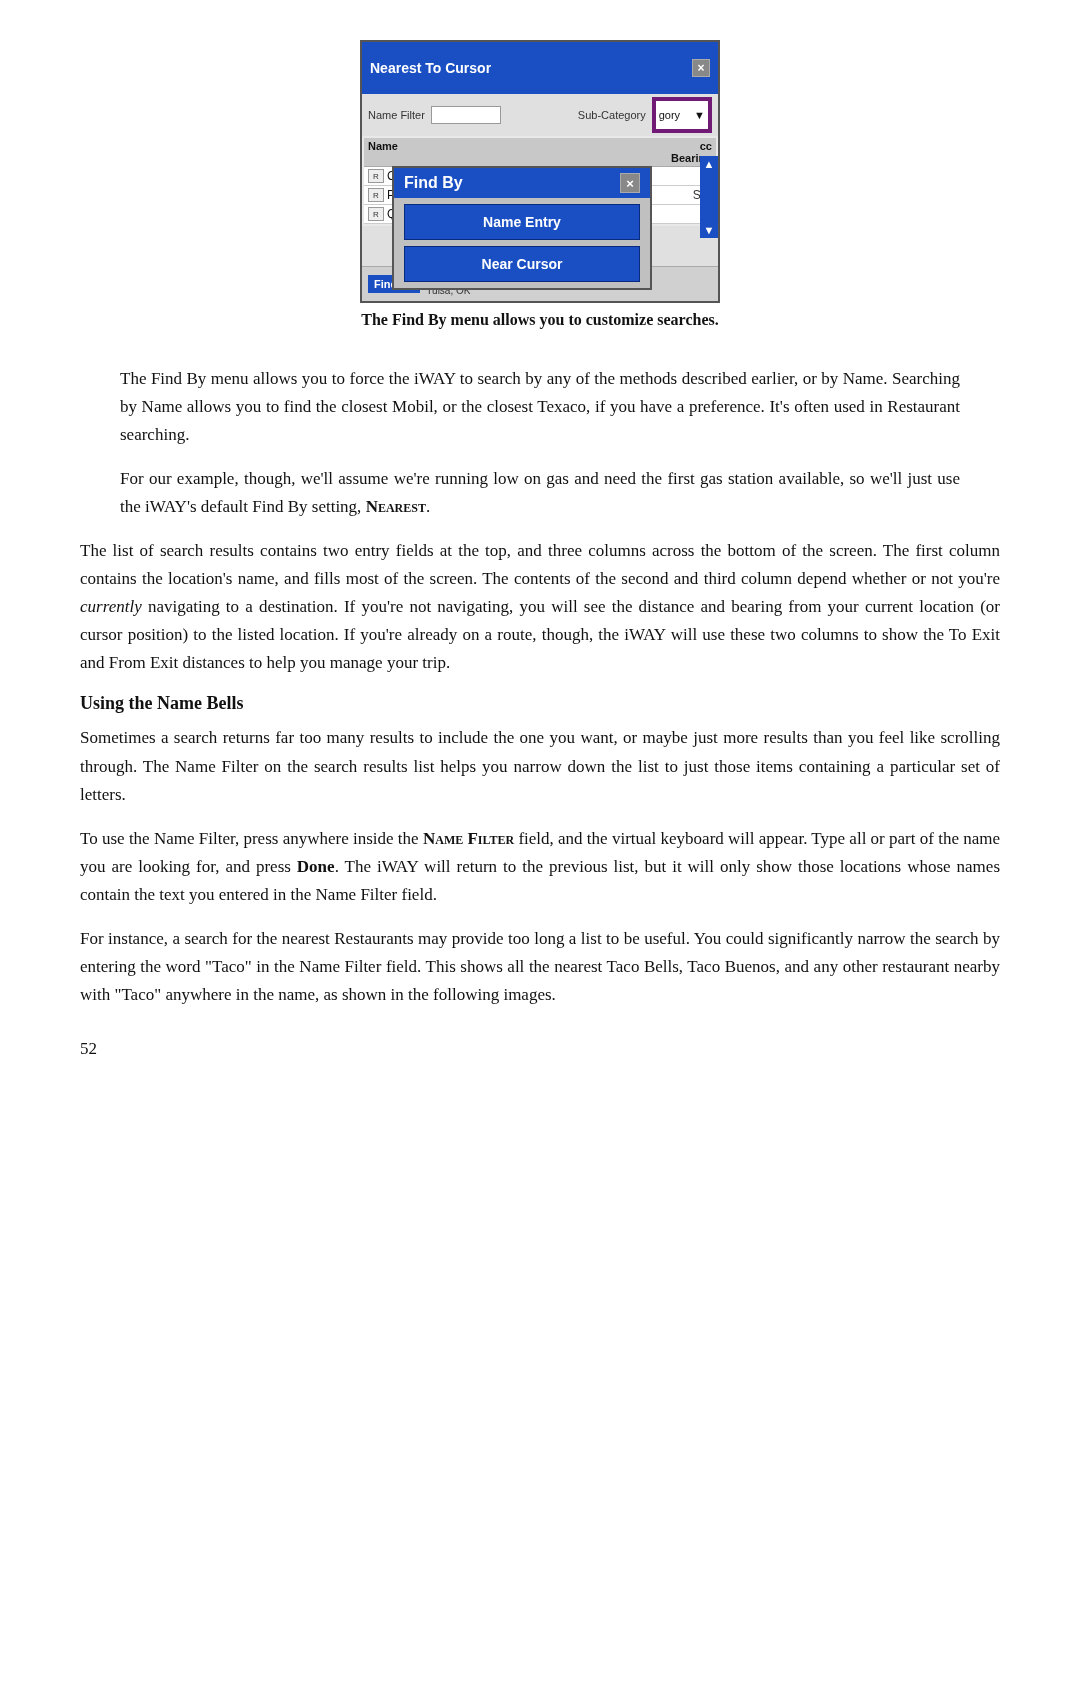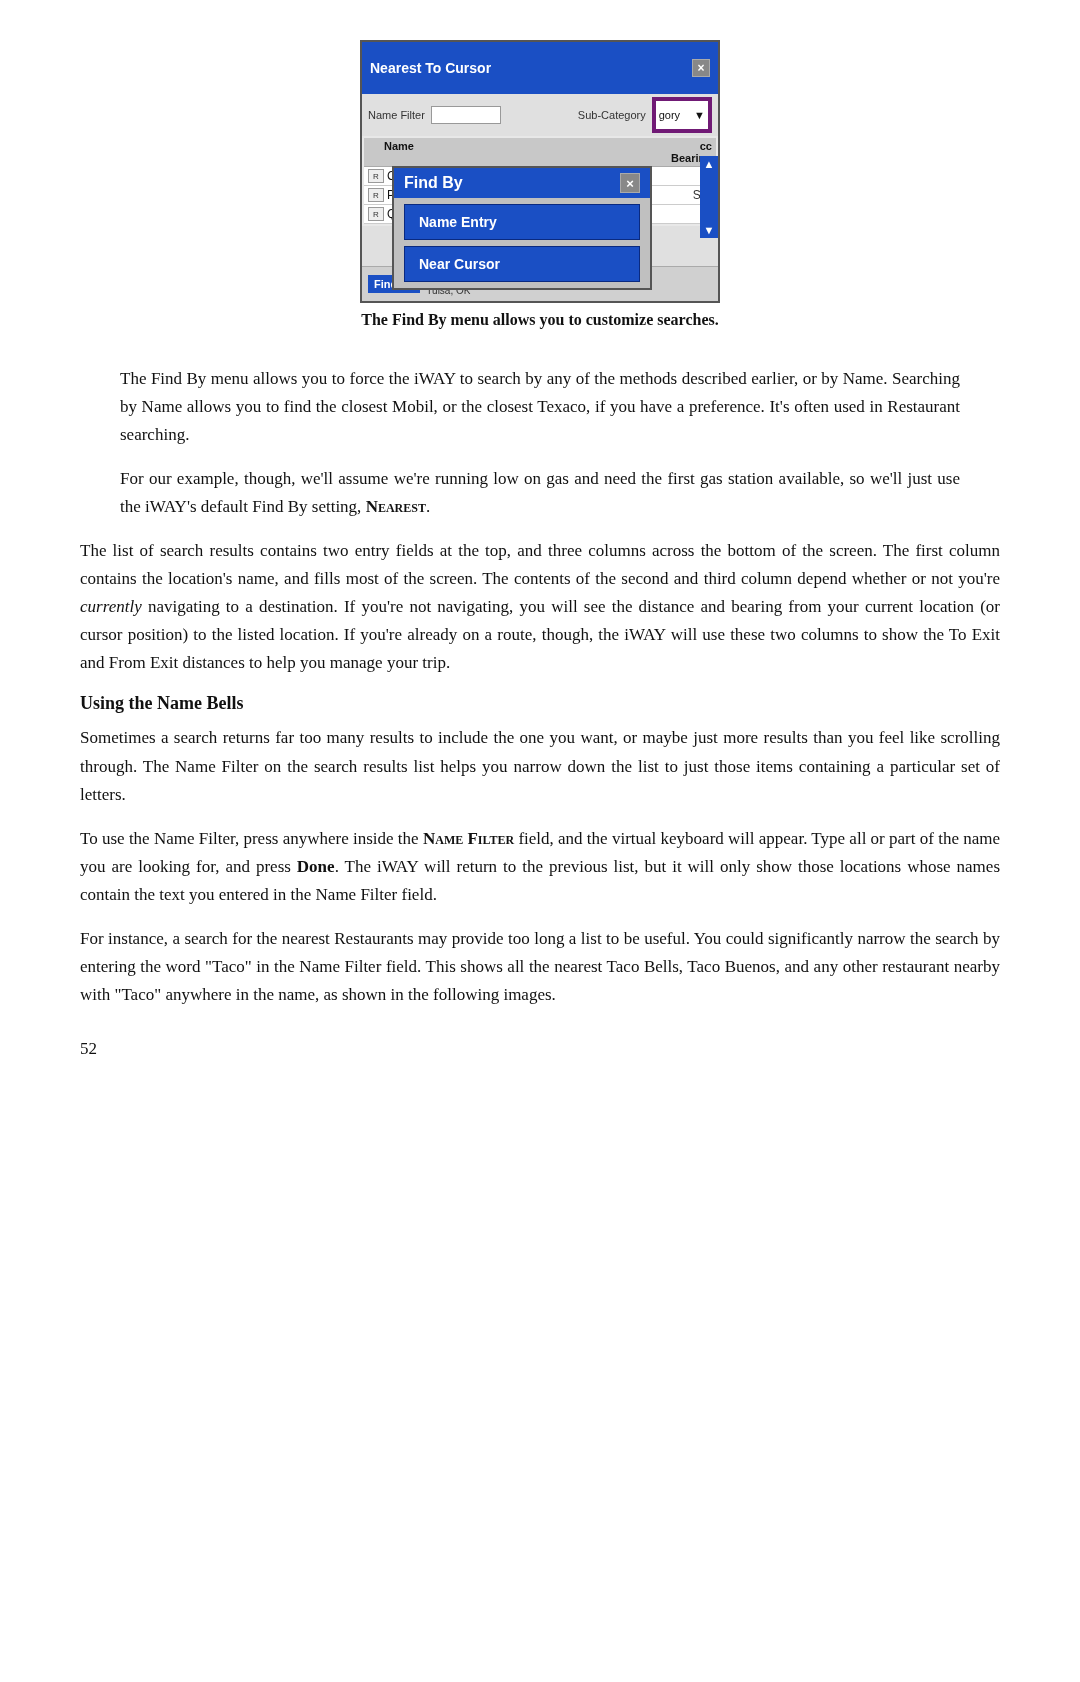--- a/index.html
+++ b/index.html
@@ -128,20 +128,21 @@
       justify-content: center;
       font-size: 13px;
       font-weight: bold;
     }
 
     .find-by-btn {
       background: #1a4fc4;
       color: white;
       font-weight: bold;
       font-size: 14px;
+      text-align: center;
       padding: 9px 14px;
       margin: 6px 10px;
       cursor: pointer;
       border: 1px solid #0a2a80;
     }
 
     
     .ui-results {
       background: #e8e8e8;
       padding: 2px;
@@ -297,21 +298,21 @@
           <span>gory</span>
           <span>▼</span>
         </div>
       </div>
 
       <div class="ui-results-wrapper" style="min-height: 130px;">
 
         <div class="ui-results">
 
           <div class="ui-results-header">
-            <span style="flex:1;margin-left:16px;">Name</span>
+            <span style="flex:1;">Name</span>
             <span style="width:50px; text-align:right;">cc Bearing</span>
           </div>
 
           <div class="ui-result-row">
             <div class="ui-result-icon">R</div>
             <span class="ui-result-name">Citg</span>
             <div class="col-bearing-wrapper">
               <span class="ui-result-bearing">S</span>
             </div>
           </div>

